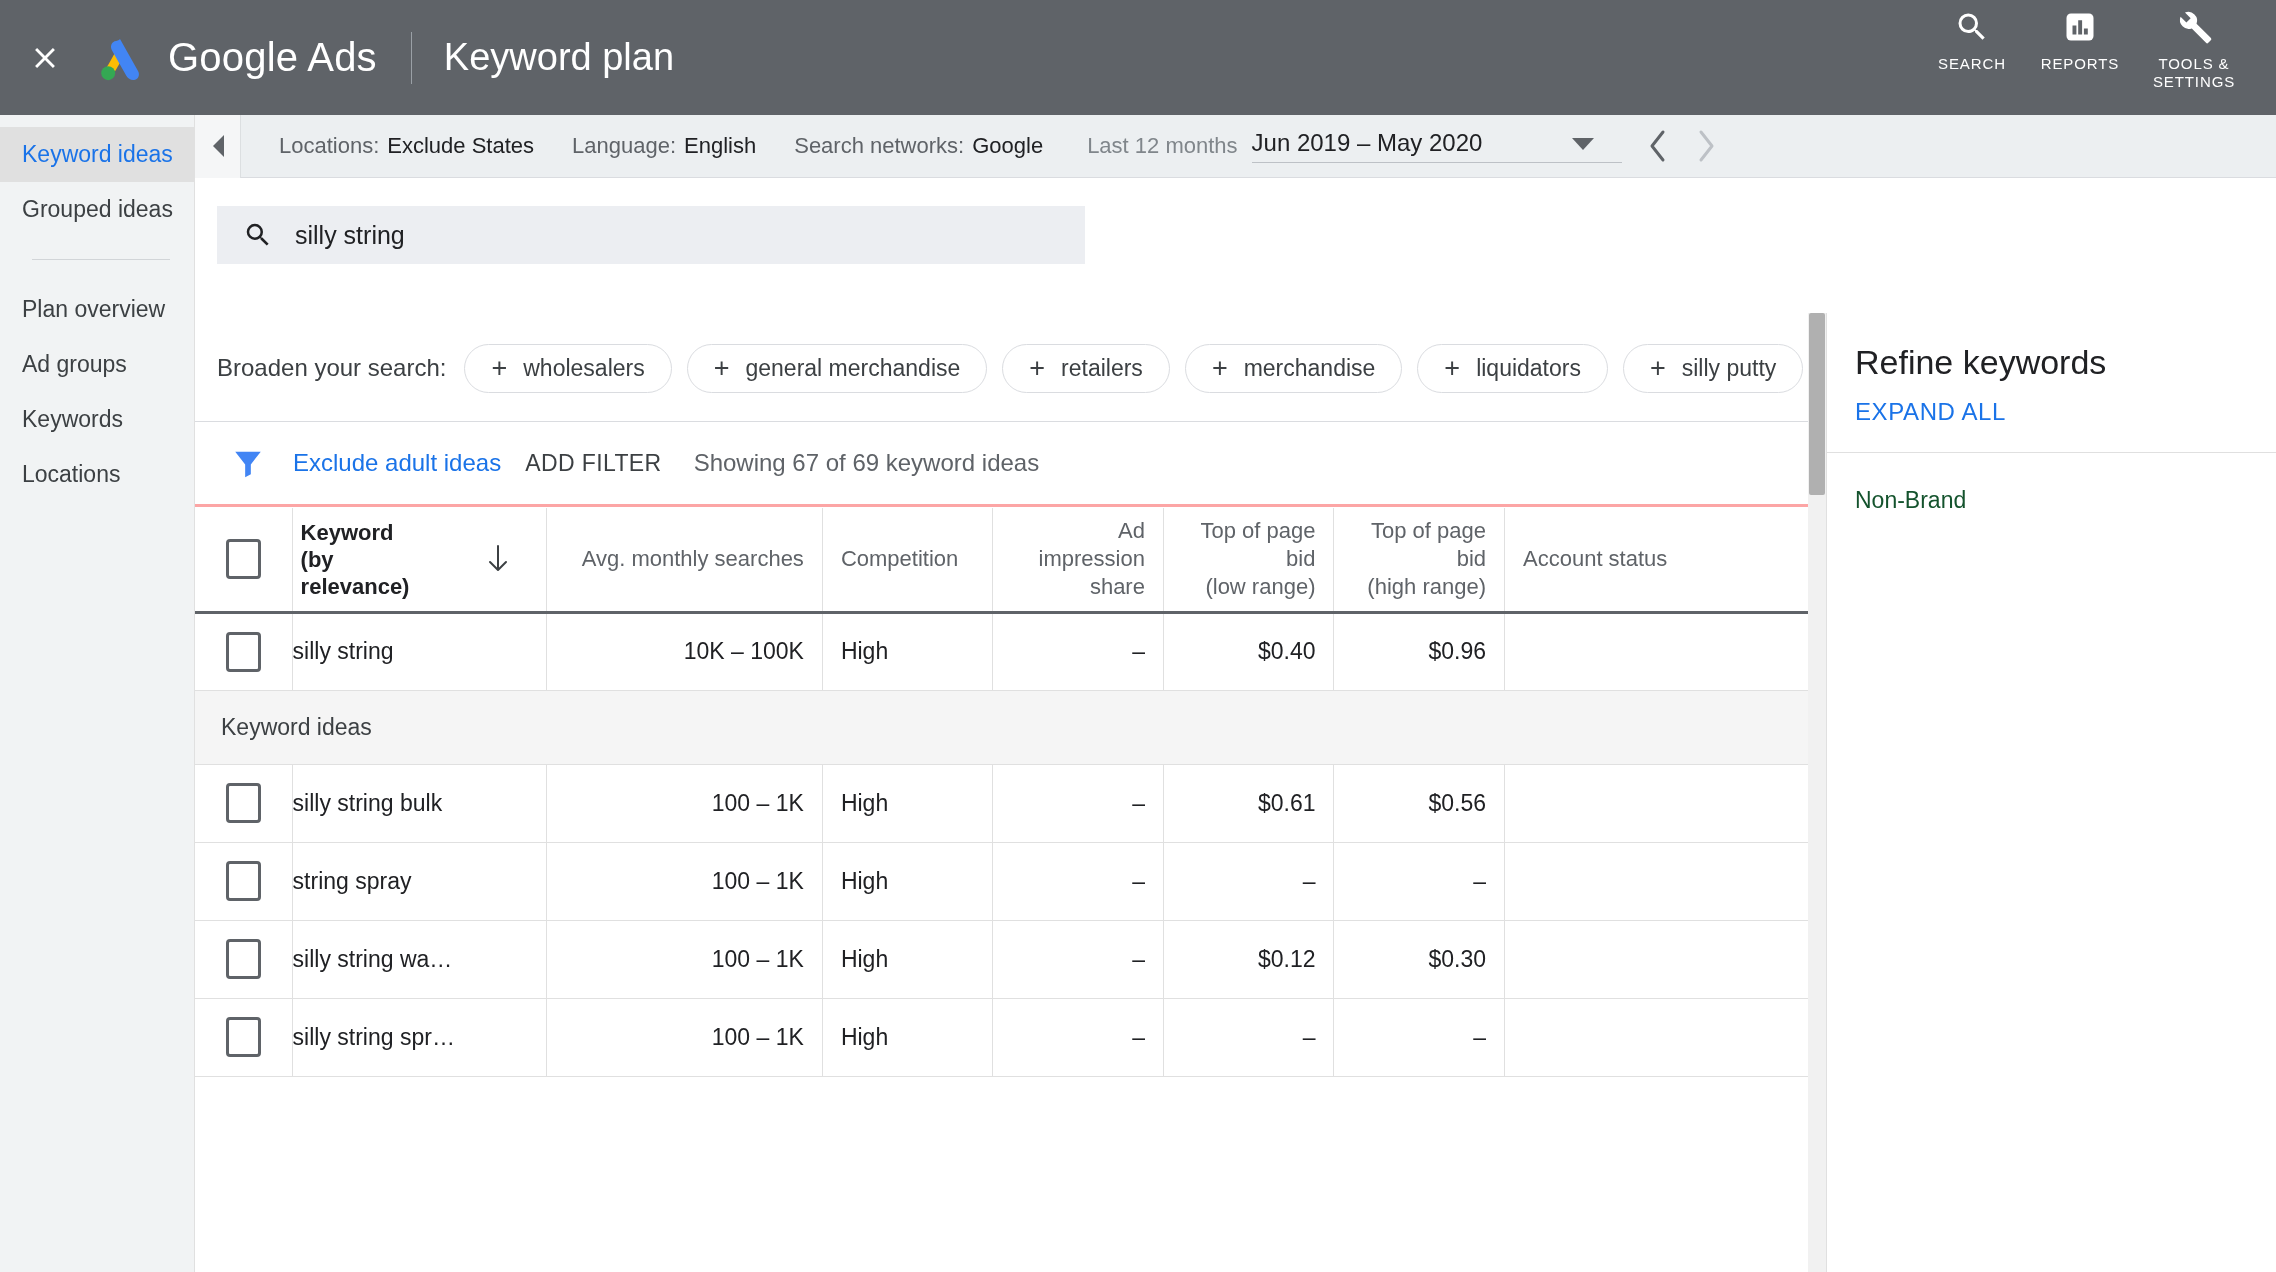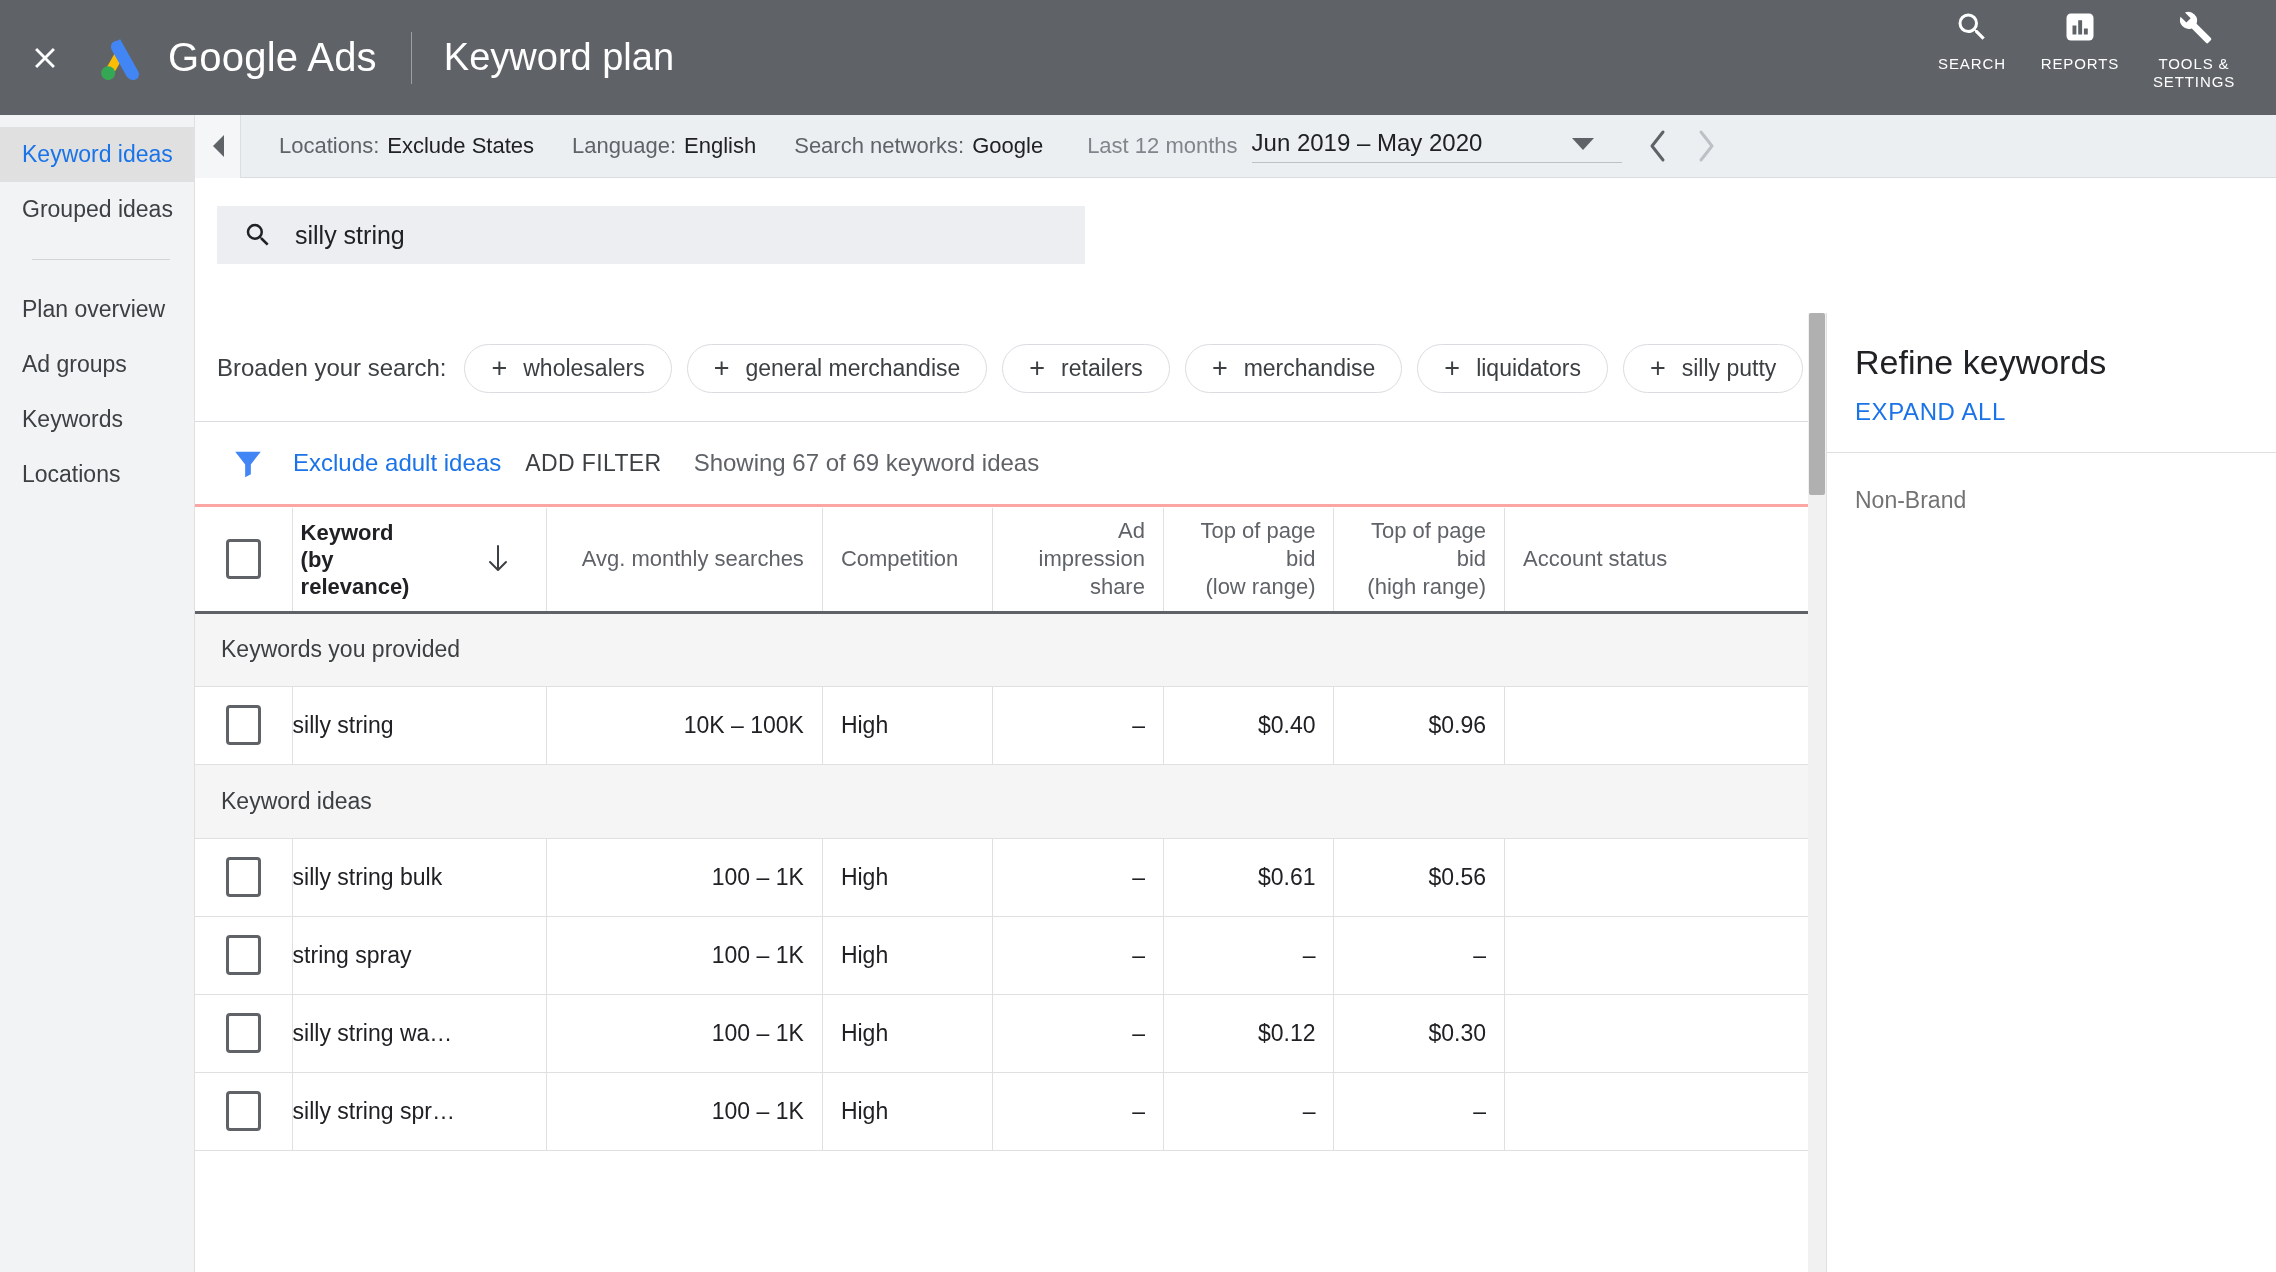--- a/index.html
+++ b/index.html
@@ -413,21 +413,21 @@
   .refine-expand {
     margin-top: 16px;
     font-size: 24px;
     color: #1a73e8;
     letter-spacing: 0.6px;
     cursor: pointer;
     white-space: nowrap;
   }
   .refine-sect { padding: 26px 0 0 28px; }
   .refine-sect-title { font-size: 28px; color: #202124; white-space: nowrap; }
-  .refine-sect-sub { font-size: 23px; color: #737373; margin-top: 8px; white-space: nowrap; }
+  .refine-sect-sub { font-size: 23px; color: #14532d; margin-top: 8px; white-space: nowrap; }
 
   
   .vscroll {
     position: absolute;
     top: 313px;
     left: 1808px;
     width: 18px;
     height: 959px;
     background: #f1f1f1;
   }
@@ -668,23 +668,20 @@
           <th class="th-num w-high">
             <span>Top of page bid</span><br>
             <span>(high range)</span>
           </th>
           <th class="th-left w-acct">Account status</th>
         </tr>
       </thead>
 
       <tbody>
 
-        <tr class="group-row">
-          <td colspan="8">Keywords you provided</td>
-        </tr>
         <tr class="data-row">
           <td class="c-check">
             <span class="cbox"></span>
           </td>
           <td class="c-kw">silly string</td>
           <td class="c-num">10K – 100K</td>
           <td class="c-left">High</td>
           <td class="c-num">–</td>
           <td class="c-num">$0.40</td>
           <td class="c-num">$0.96</td>

